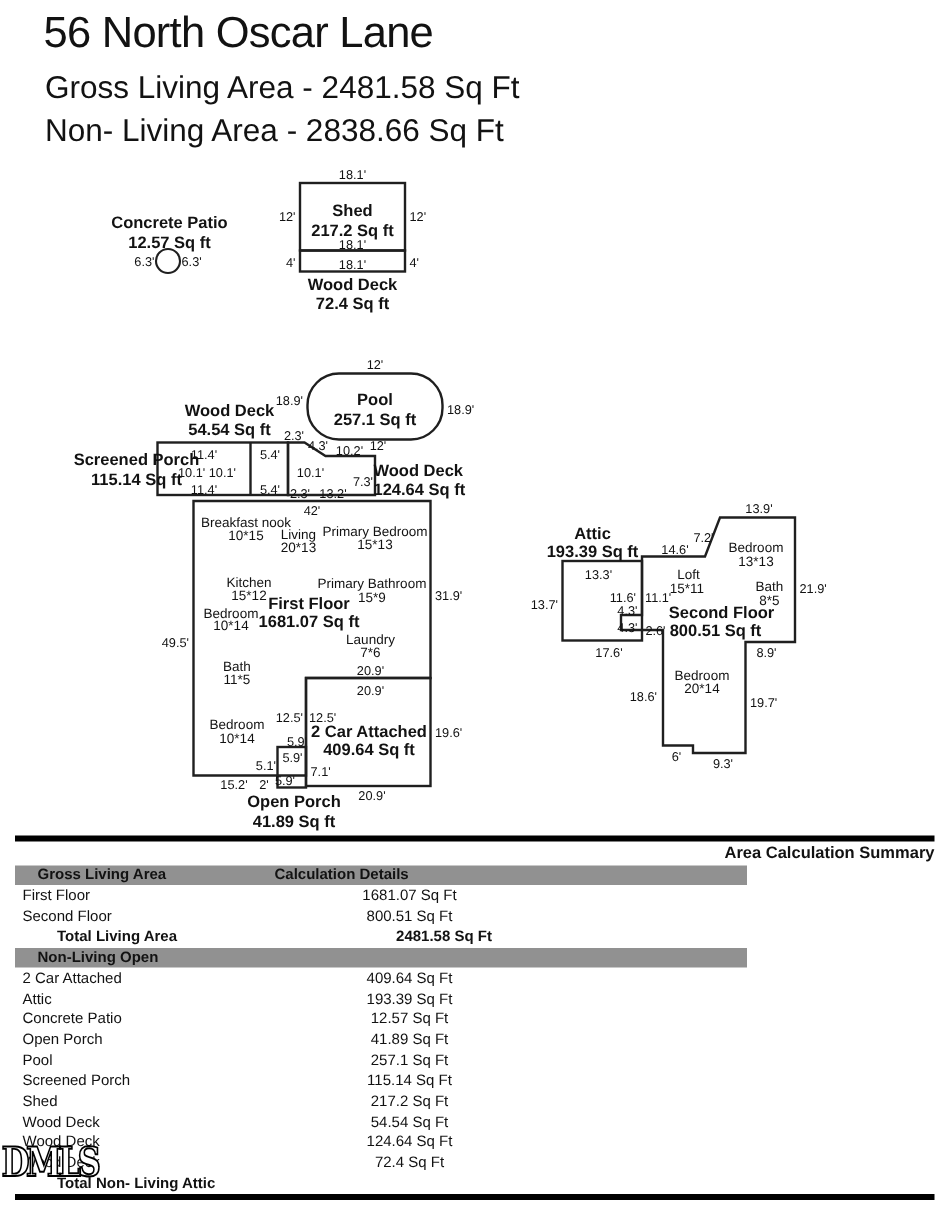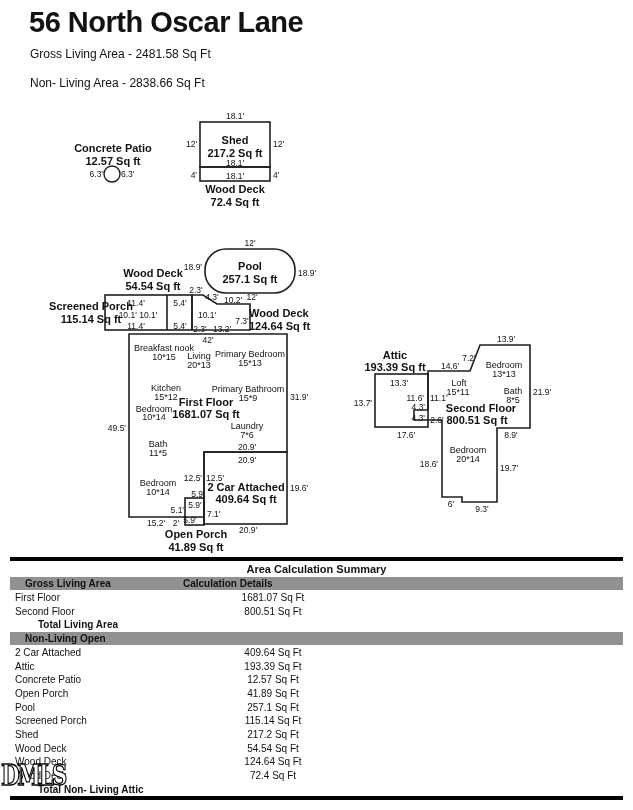--- a/index.html
+++ b/index.html
@@ -1,37 +1,37 @@
 <!DOCTYPE html>
 <html><head>
 <meta charset="utf-8">
 <style>
   html,body{margin:0;padding:0;background:#ffffff;}
   body{width:633px;height:810px;position:relative;overflow:hidden;
        font-family:"Liberation Sans",sans-serif;color:#121212;}
   .abs{position:absolute;}
   
-  #title{left:29px;top:6px;font-size:29px;font-weight:bold;letter-spacing:-0.5px;}
-  .subtitle{left:30px;font-size:12px;font-weight:500;}
+  #title{left:29px;top:6px;font-size:29px;font-weight:normal;letter-spacing:-0.5px;}
+  .subtitle{left:30px;font-size:21px;font-weight:500;}
   #sub1{top:47px;} #sub2{top:76px;}
   
   #plan{left:0;top:105px;}
   #plan text{fill:#121212;}
   #plan .dim{font-size:8.5px;}
   #plan .room{font-size:9px;}
   #plan .big{font-size:11px;font-weight:bold;}
   #plan .tc{text-anchor:middle;} #plan .ts{text-anchor:start;} #plan .te{text-anchor:end;}
   #plan .ln{fill:none;stroke:#1f1f1f;stroke-width:1.6;stroke-linejoin:miter;}
   #plan .thin{stroke-width:1.4;}
   
   .rule{left:10px;width:613px;height:4px;background:#000;}
   #ruleTop{top:557px;} #ruleBottom{top:796px;}
-  #tableTitle{left:10px;top:563px;width:613px;text-align:center;
+  #tableTitle{left:10px;top:563px;width:613px;text-align:right;
               font-size:11px;font-weight:bold;}
-  .graybar{left:10px;width:613px;height:13px;background:#919191;}
+  .graybar{left:10px;width:488px;height:13px;background:#919191;}
   #bar1{top:577px;} #bar2{top:632px;}
   .trow{left:0;width:633px;height:13px;font-size:10px;line-height:13px;}
   .trow .tlabel{position:absolute;left:15px;white-space:nowrap;}
   .trow .tvalue{position:absolute;left:173px;width:200px;text-align:center;white-space:nowrap;}
   .graybar .tlabel{position:absolute;left:15px;font-size:10px;line-height:13px;font-weight:bold;}
   .graybar .tvalue{position:absolute;left:173px;width:200px;text-align:left;
                    font-size:10px;line-height:13px;font-weight:bold;}
   .bold{font-weight:bold;margin-left:23px;}
   
   #watermark{left:1px;top:760px;font-family:"DejaVu Serif",serif;font-weight:bold;
@@ -192,20 +192,21 @@
 <div class="abs trow" style="top:591px">
   <span class="tlabel">First Floor</span>
   <span class="tvalue">1681.07 Sq Ft</span>
 </div>
 <div class="abs trow" style="top:605px">
   <span class="tlabel">Second Floor</span>
   <span class="tvalue">800.51 Sq Ft</span>
 </div>
 <div class="abs trow bold" style="top:618px">
   <span class="tlabel">Total Living Area</span>
+  <span class="tvalue">2481.58 Sq Ft</span>
 </div>
 
 <div class="abs graybar" id="bar2">
   <span class="tlabel">Non-Living Open</span>
 </div>
 
 <div class="abs trow" style="top:646px">
   <span class="tlabel">2 Car Attached</span>
   <span class="tvalue">409.64 Sq Ft</span>
 </div>

